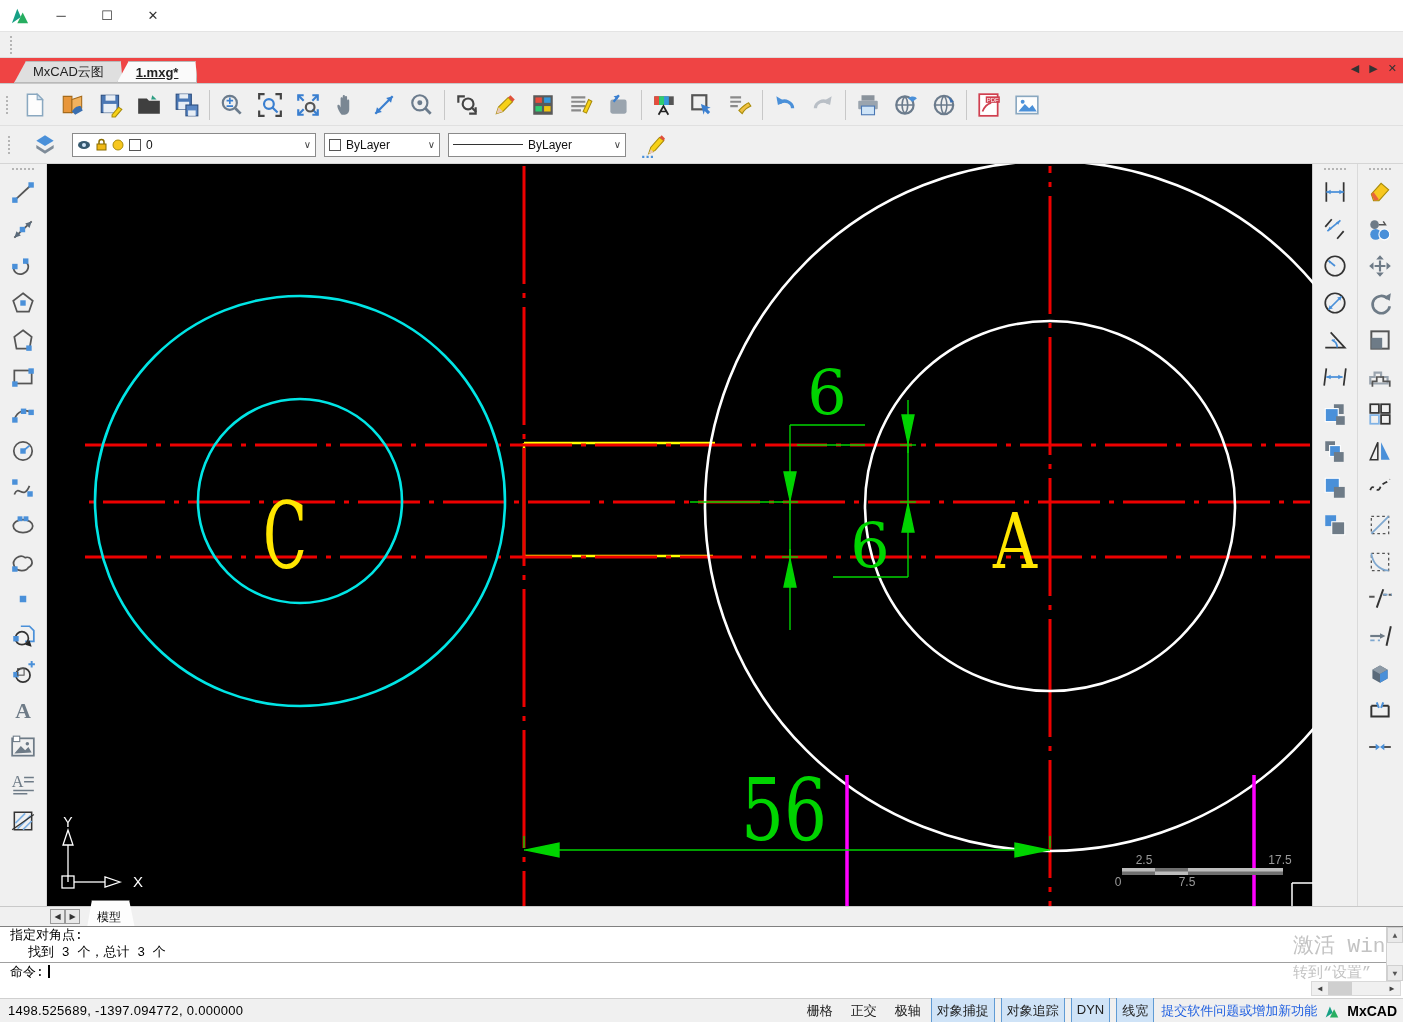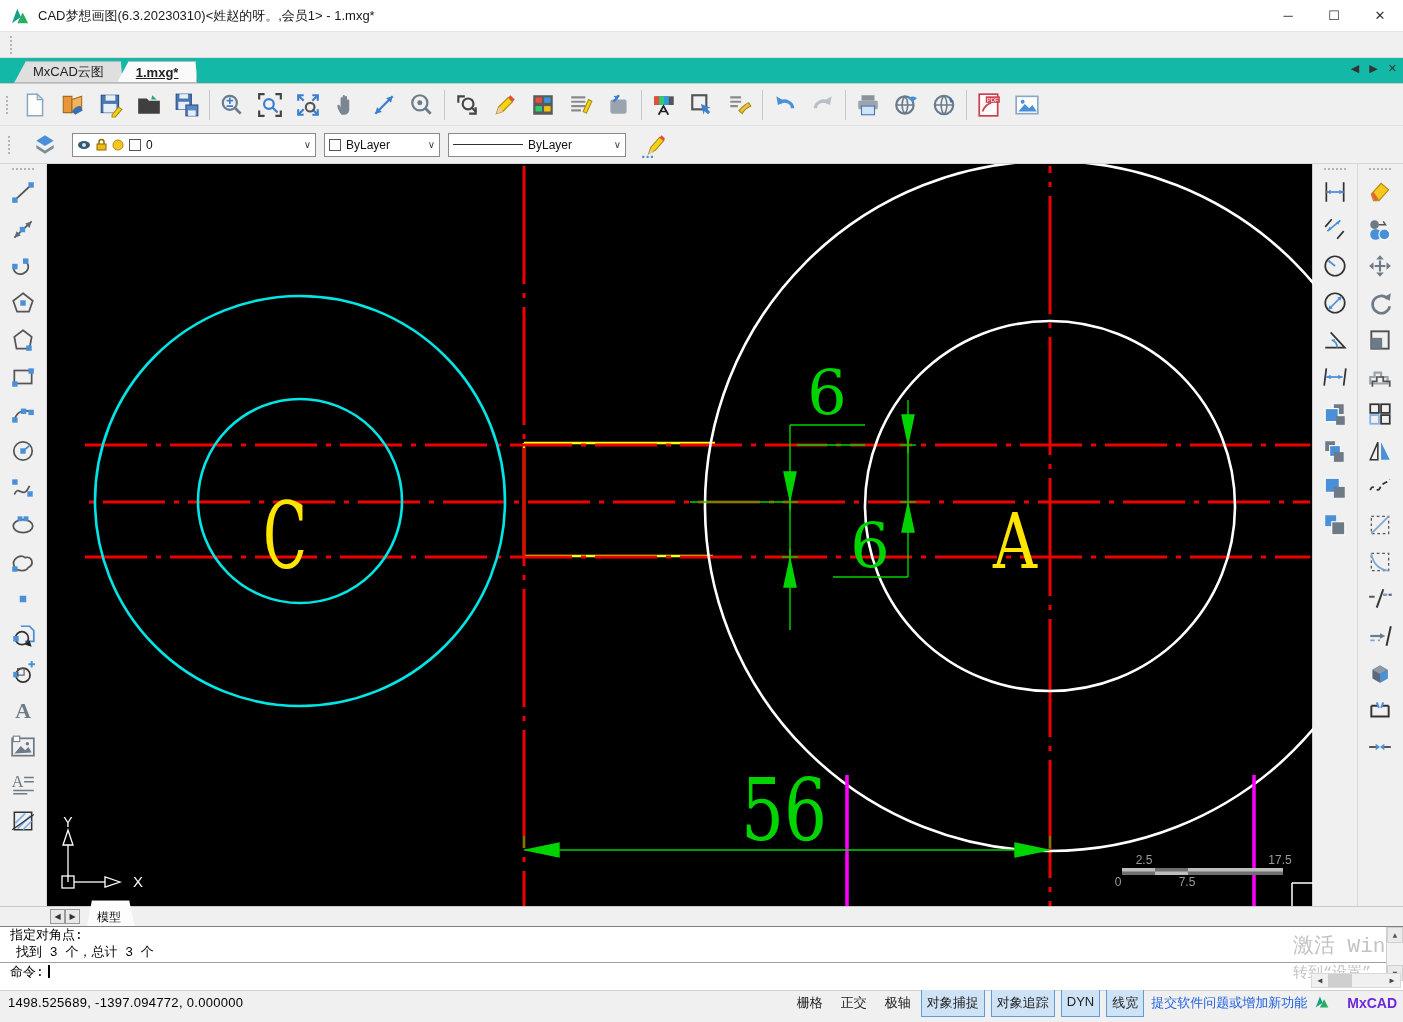--- a/index.html
+++ b/index.html
@@ -12,21 +12,21 @@
   .titlebar .title { flex:1; font-size:13px; color:#1a1a1a; }
   .win-controls { display:flex; height:100%; }
   .win-btn { width:46px; height:100%; display:flex; align-items:center; justify-content:center; font-size:13px; color:#333; }
 
   
   .menubar { height:26px; background:#f0f0f0; display:flex; align-items:center; padding-left:6px; border-bottom:1px solid #dcdcdc; }
   .grip { width:6px; height:18px; border-left:2px dotted #b5b5b5; margin:0 4px; }
   .menu-item { padding:3px 11px; font-size:13px; color:#111; }
 
   
-  .tabbar { height:26px; background:#14b8a6; display:flex; align-items:flex-end; padding-left:14px; border-bottom:1px solid #c9c9c9; position:relative; }
+  .tabbar { height:26px; background:#ef4444; display:flex; align-items:flex-end; padding-left:14px; border-bottom:1px solid #c9c9c9; position:relative; }
   .doctab { height:22px; padding:0 18px; display:flex; align-items:center; font-size:13px;
     background:#dfdfdf; color:#222; clip-path:polygon(12px 0, calc(100% - 2px) 0, 100% 100%, 0 100%);
     margin-right:-6px; border:1px solid #b9b9b9; }
   .doctab.active { background:#fafafa; font-weight:bold; z-index:2;text-decoration:underline; }
   .tabbar-controls { position:absolute; right:6px; top:4px; display:flex; gap:10px; color:#333; font-size:11px; }
   .tabbar-controls span { cursor:default; }
 
   
   .toolbar { height:42px; background:#f0f0f0; display:flex; align-items:center; padding-left:2px; border-bottom:1px solid #e0e0e0; }
   .tbtn { width:38px; height:36px; display:flex; align-items:center; justify-content:center; border-radius:3px; }
@@ -50,52 +50,51 @@
   .rcol + .rcol { border-left:1px solid #dadada; }
   .griph { width:22px; border-top:2px dotted #b5b5b5; margin:2px 0 3px 0; }
 
   
   .model-strip { height:20px; background:#f0f0f0; display:flex; align-items:center; padding-left:50px; border-top:1px solid #c9c9c9; }
   .mbtn { width:15px; height:15px; border:1px solid #9a9a9a; background:#e8e8e8; font-size:8px; display:flex; align-items:center; justify-content:center; color:#333; }
   .model-tab { margin-left:6px; padding:0 14px 0 10px; height:34px; background:#fdfdfd; border:1px solid #777; border-bottom:none;
     clip-path:polygon(6px 0, calc(100% - 7px) 0, 100% 100%, 0 100%); font-size:12px; display:flex; align-items:center; }
 
   
-  .cmd { height:64px; background:#fff; border-top:1px solid #808080; position:relative; font-family:"Liberation Mono", monospace; font-size:13px; color:#000; overflow:hidden; }
+  .cmd { height:72px; background:#fff; border-top:1px solid #808080; position:relative; font-family:"Liberation Mono", monospace; font-size:13px; color:#000; overflow:hidden; }
   .cmd-line { padding:1px 0 0 10px; line-height:16px; white-space:pre; }
-  .cmd-line.indent { padding-left:16px; }
+  .cmd-line.indent { padding-left:28px; }
   .cmd-prompt { border-top:1px solid #a0a0a0; margin-top:1px; padding:2px 9px 0 10px; line-height:16px; }
   .caret { display:inline-block; width:2px; height:13px; background:#000; vertical-align:-2px; margin-left:4px; }
   .vscroll { position:absolute; right:0; top:0; width:17px; height:54px; background:#f2f2f2; border-left:1px solid #d0d0d0; display:flex; flex-direction:column; justify-content:space-between; }
   .vscroll .sb { height:16px; display:flex; align-items:center; justify-content:center; font-size:8px; color:#555; background:#eaeaea; border:1px solid #d0d0d0; }
   .hscroll { position:absolute; right:2px; bottom:2px; width:90px; height:15px; background:#f0f0f0; display:flex; border:1px solid #d9d9d9; }
   .hscroll .sb { width:16px; display:flex; align-items:center; justify-content:center; font-size:8px; color:#444; }
   .hscroll .thumb { width:24px; background:#cfcfcf; }
   .watermark { position:absolute; right:14px; top:4px; text-align:left; color:#c3c3c3; pointer-events:none; width:96px; overflow:hidden; }
   .watermark .w1 { font-size:21px; white-space:nowrap; }
   .watermark .w2 { font-size:15px; white-space:nowrap; margin-top:4px; }
 
   
   .statusbar { height:24px; background:#f0f0f0; border-top:1px solid #d0d0d0; display:flex; align-items:center; font-size:13px; }
   .coords { padding-left:8px; color:#000000; letter-spacing:0.3px; }
   .status-right { margin-left:auto; display:flex; align-items:center; gap:7px; padding-right:6px; }
   .toggle { color:#222; padding:11px 3px; }
   .toggle.boxed { background:#cfe3f7; border:1px solid #5f9bd5; padding:4px 5px; }
   .status-link { color:#1f5fe0; }
-  .brand { display:flex; align-items:flex-start; gap:17px; font-weight:bold; color:#6d28d9; font-size:14px; }
+  .brand { display:flex; align-items:flex-end; gap:7px; font-weight:bold; color:#000000; font-size:14px; }
 </style>
 </head>
 <body>
 
 <div class="titlebar">
   <svg class="appicon" viewBox="0 0 22 20">
     <path d="M2 18L8 2l4 9z" fill="#16a085"></path>
       <path d="M8 18l6-12 6 12z" fill="#27ae60"></path>
   </svg>
-  <div class="title">CAD梦想画图(6.3.20230310)&lt;姓赵的呀。,会员1&gt; - 1.mxg*</div>
   <div class="win-controls">
     <div class="win-btn">─</div>
     <div class="win-btn">☐</div>
     <div class="win-btn">✕</div>
   </div>
 </div>
 
 <div class="menubar">
   <span class="grip"></span>
 </div>

